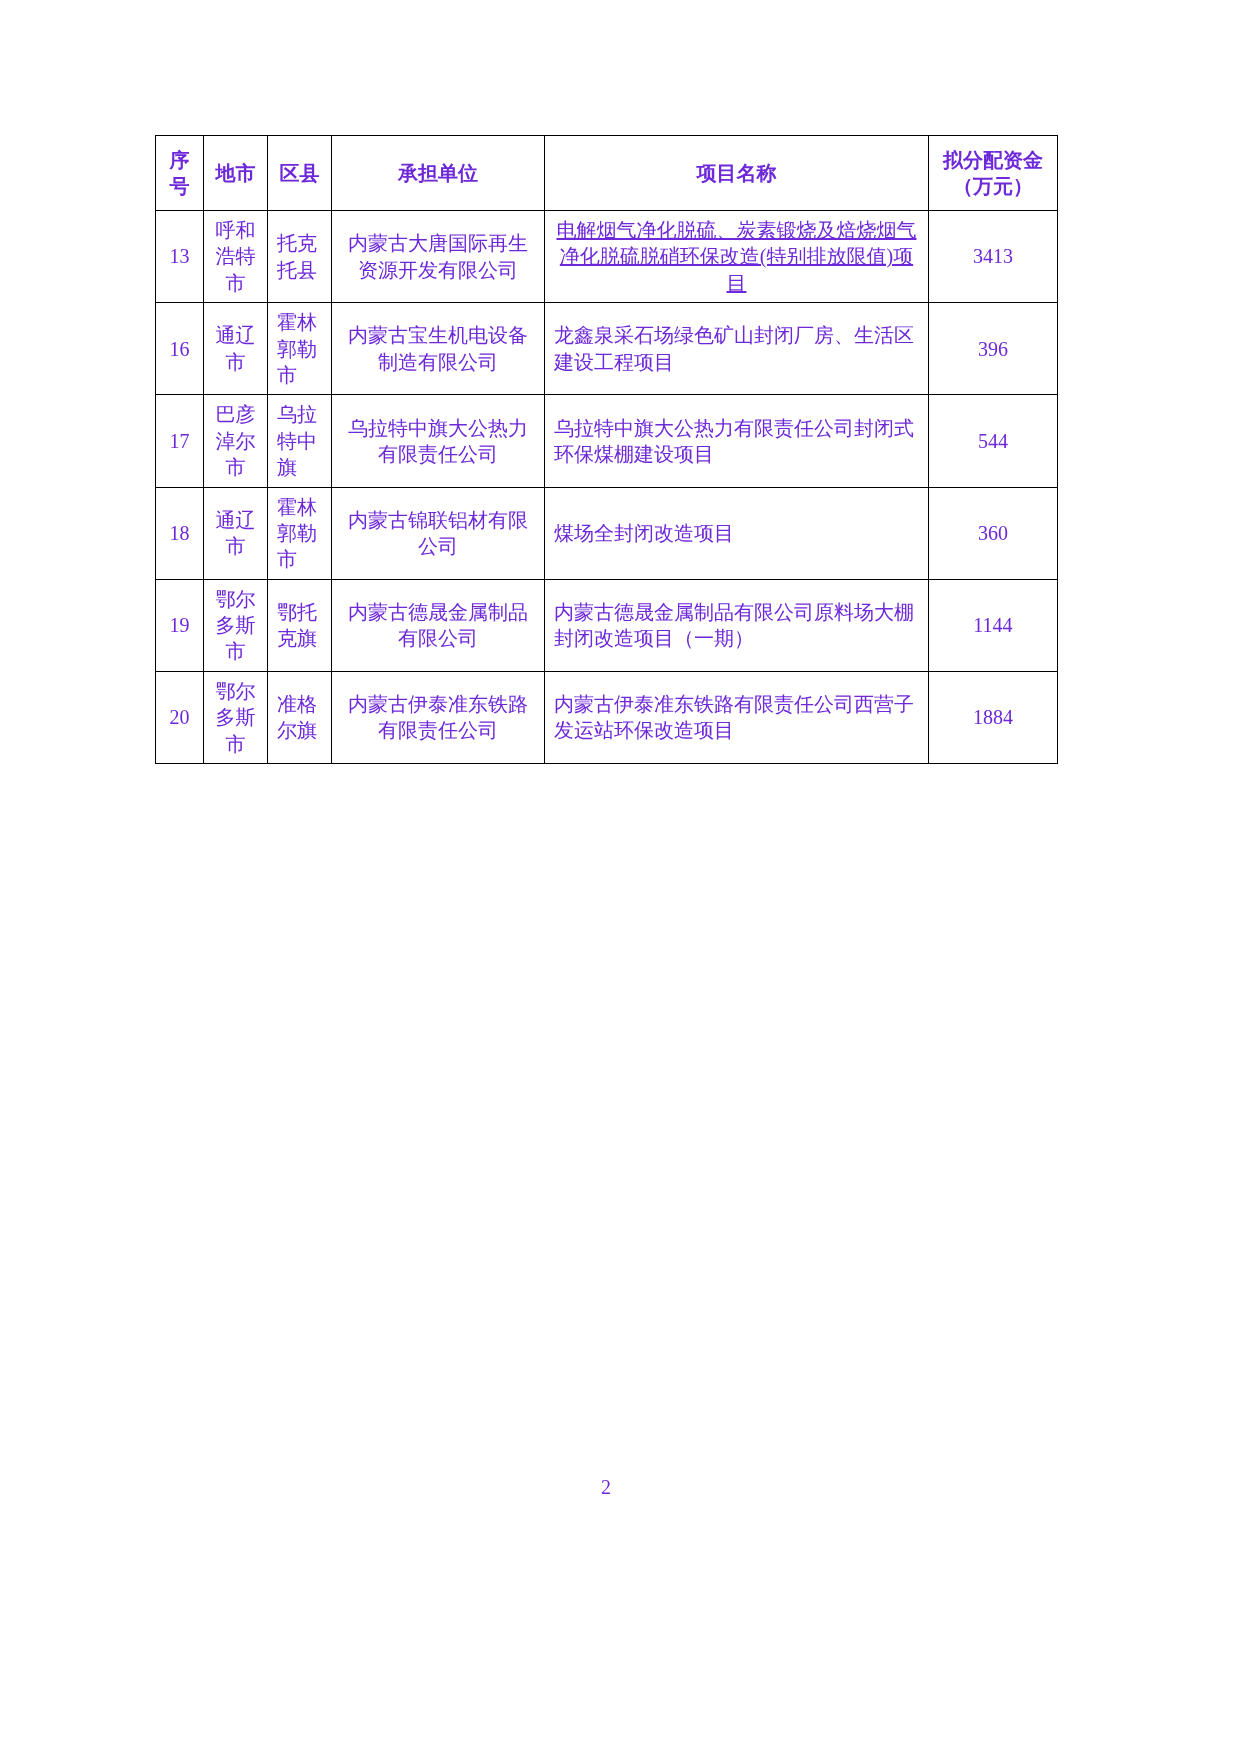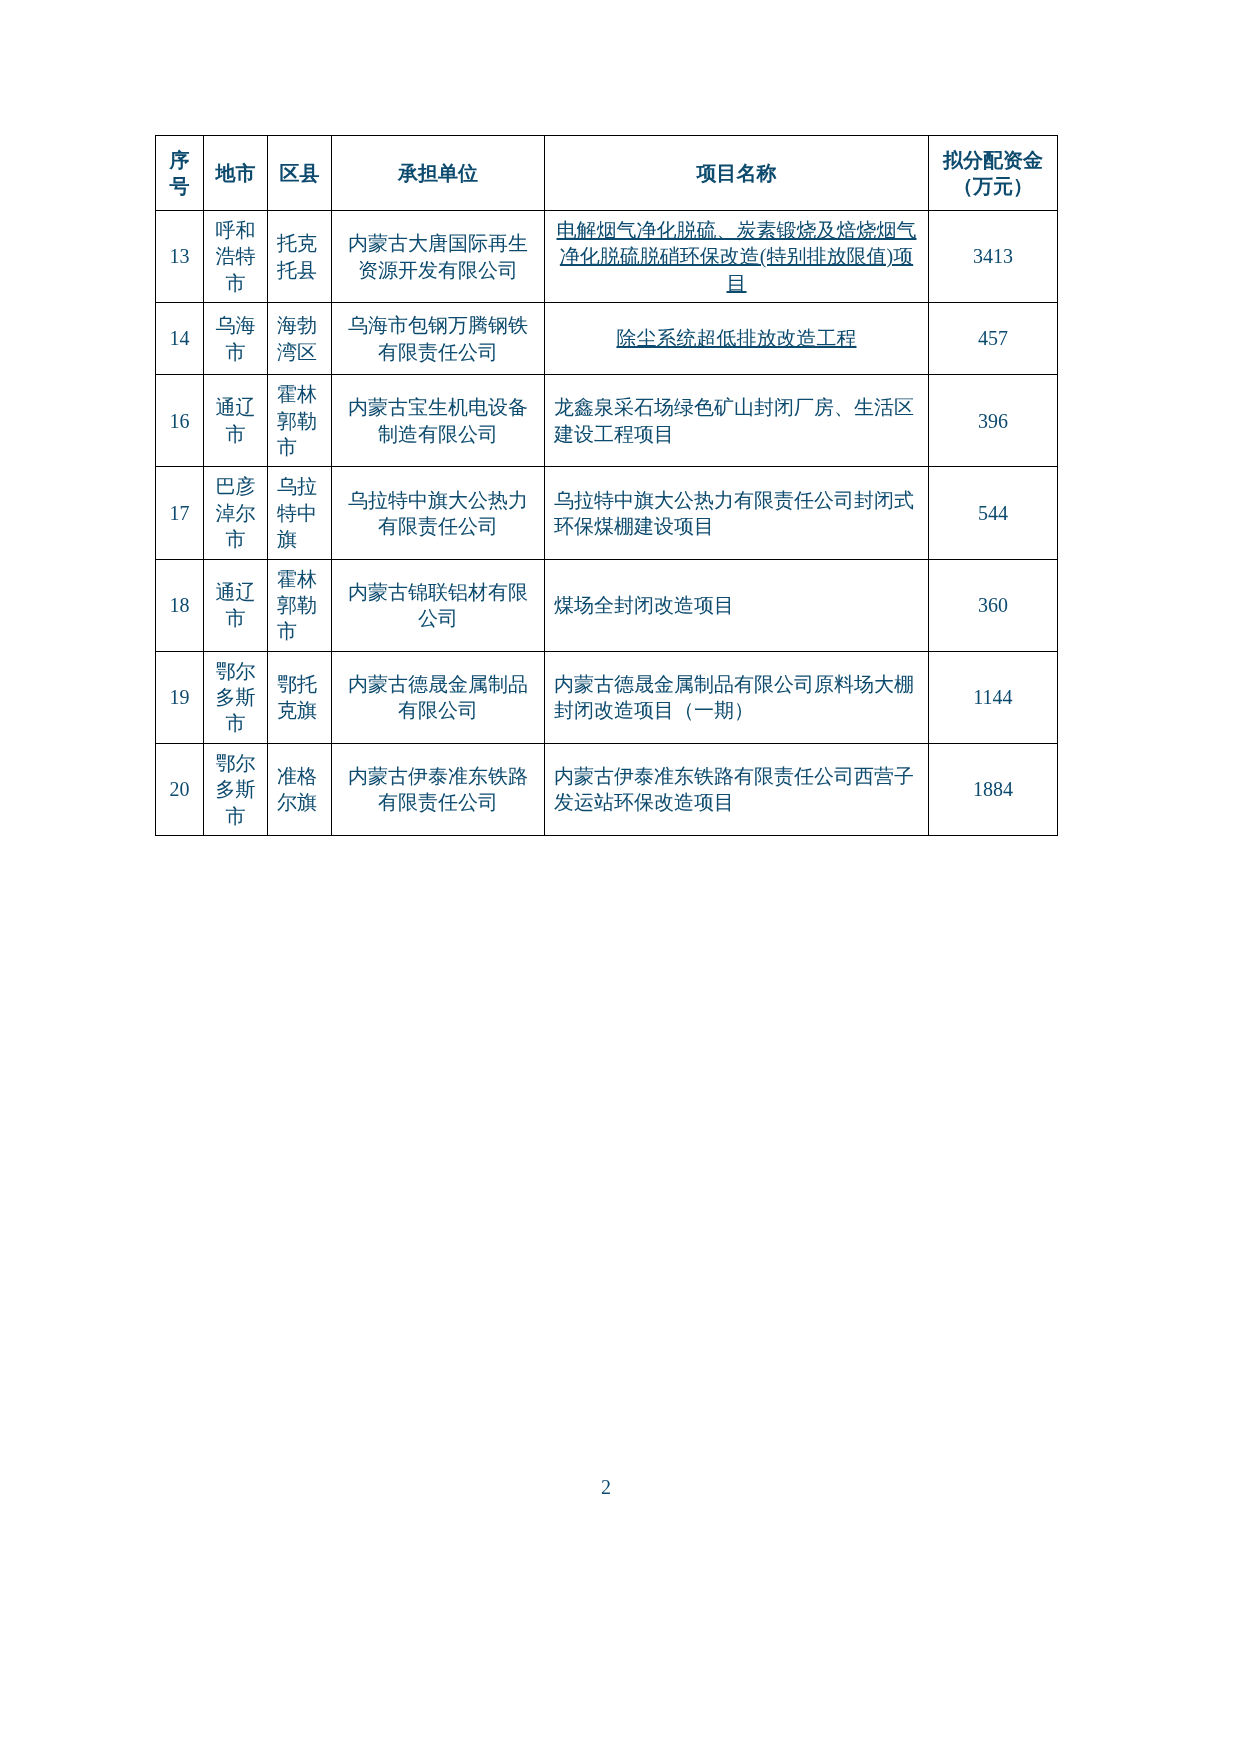--- a/index.html
+++ b/index.html
@@ -7,21 +7,21 @@
     padding: 0;
     background: #ffffff;
   }
   .page {
     position: relative;
     width: 1240px;
     height: 1754px;
     background: #ffffff;
     overflow: hidden;
     font-family: "Liberation Serif", serif;
-    color: #0c4a6e;
+    color: #6d28d9;
   }
   table.alloc {
     position: absolute;
     left: 155px;
     top: 135px;
     width: 902px;
     border-collapse: collapse;
     table-layout: fixed;
     font-size: 20px;
     line-height: 1.32;
@@ -85,28 +85,20 @@
     <tbody id="table-body">
         <tr>
           <td class="col-no">13</td>
           <td class="col-city">呼和浩特市</td>
           <td class="col-county">托克托县</td>
           <td class="col-unit">内蒙古大唐国际再生资源开发有限公司</td>
           <td class="col-project center">电解烟气净化脱硫、炭素锻烧及焙烧烟气净化脱硫脱硝环保改造(特别排放限值)项目</td>
           <td class="col-fund">3413</td>
         </tr>
         <tr>
-          <td class="col-no">14</td>
-          <td class="col-city">乌海市</td>
-          <td class="col-county">海勃湾区</td>
-          <td class="col-unit">乌海市包钢万腾钢铁有限责任公司</td>
-          <td class="col-project center">除尘系统超低排放改造工程</td>
-          <td class="col-fund">457</td>
-        </tr>
-        <tr>
           <td class="col-no">16</td>
           <td class="col-city">通辽市</td>
           <td class="col-county">霍林郭勒市</td>
           <td class="col-unit">内蒙古宝生机电设备制造有限公司</td>
           <td class="col-project">龙鑫泉采石场绿色矿山封闭厂房、生活区建设工程项目</td>
           <td class="col-fund">396</td>
         </tr>
         <tr>
           <td class="col-no">17</td>
           <td class="col-city">巴彦淖尔市</td>

